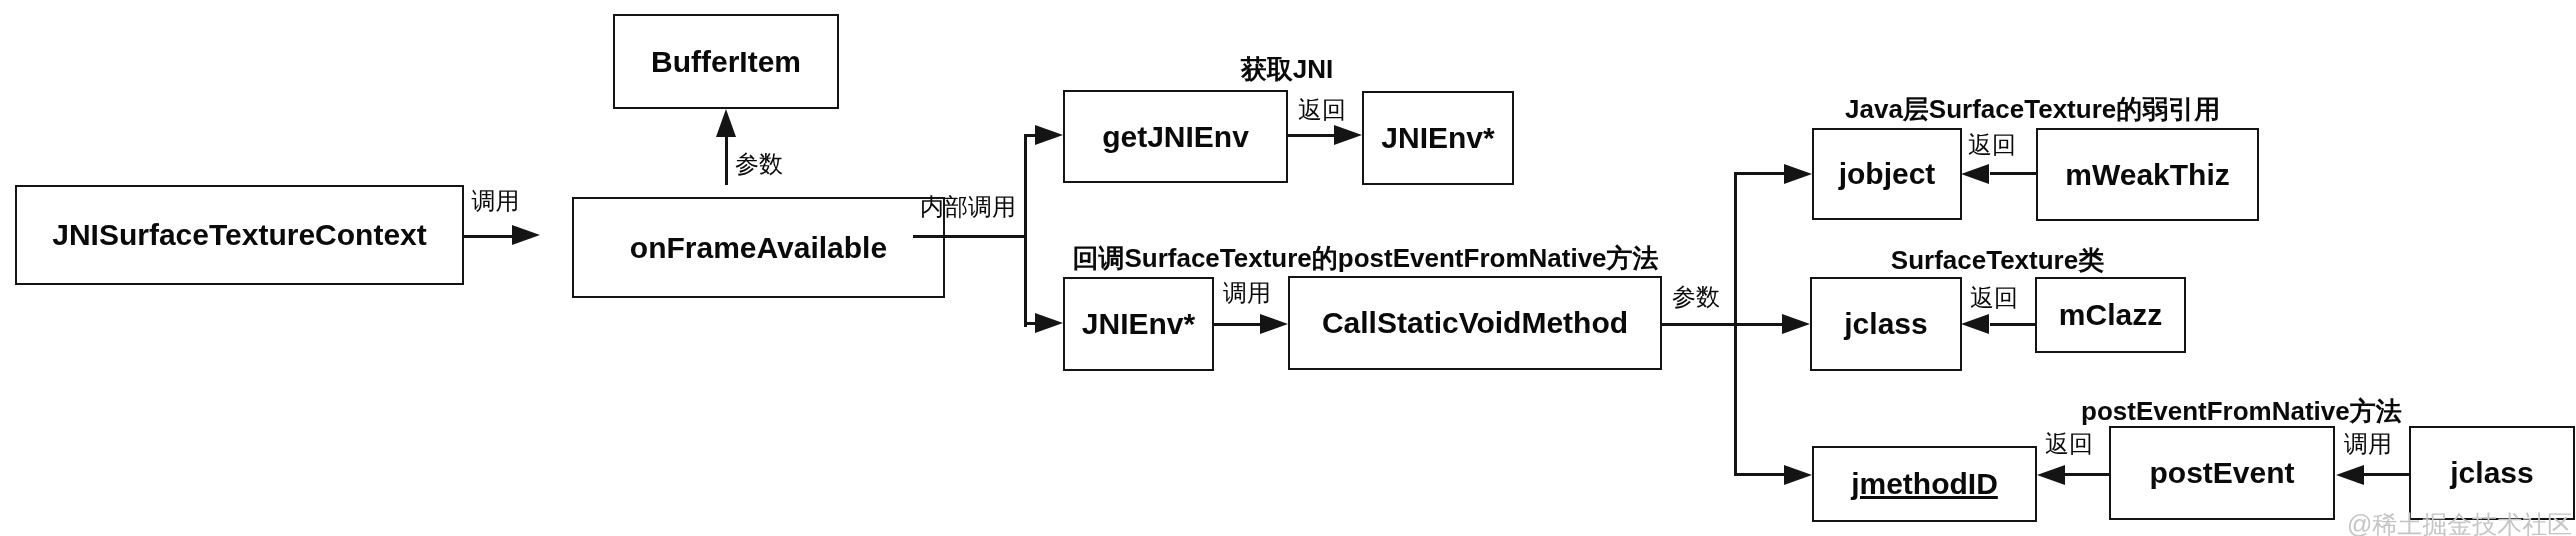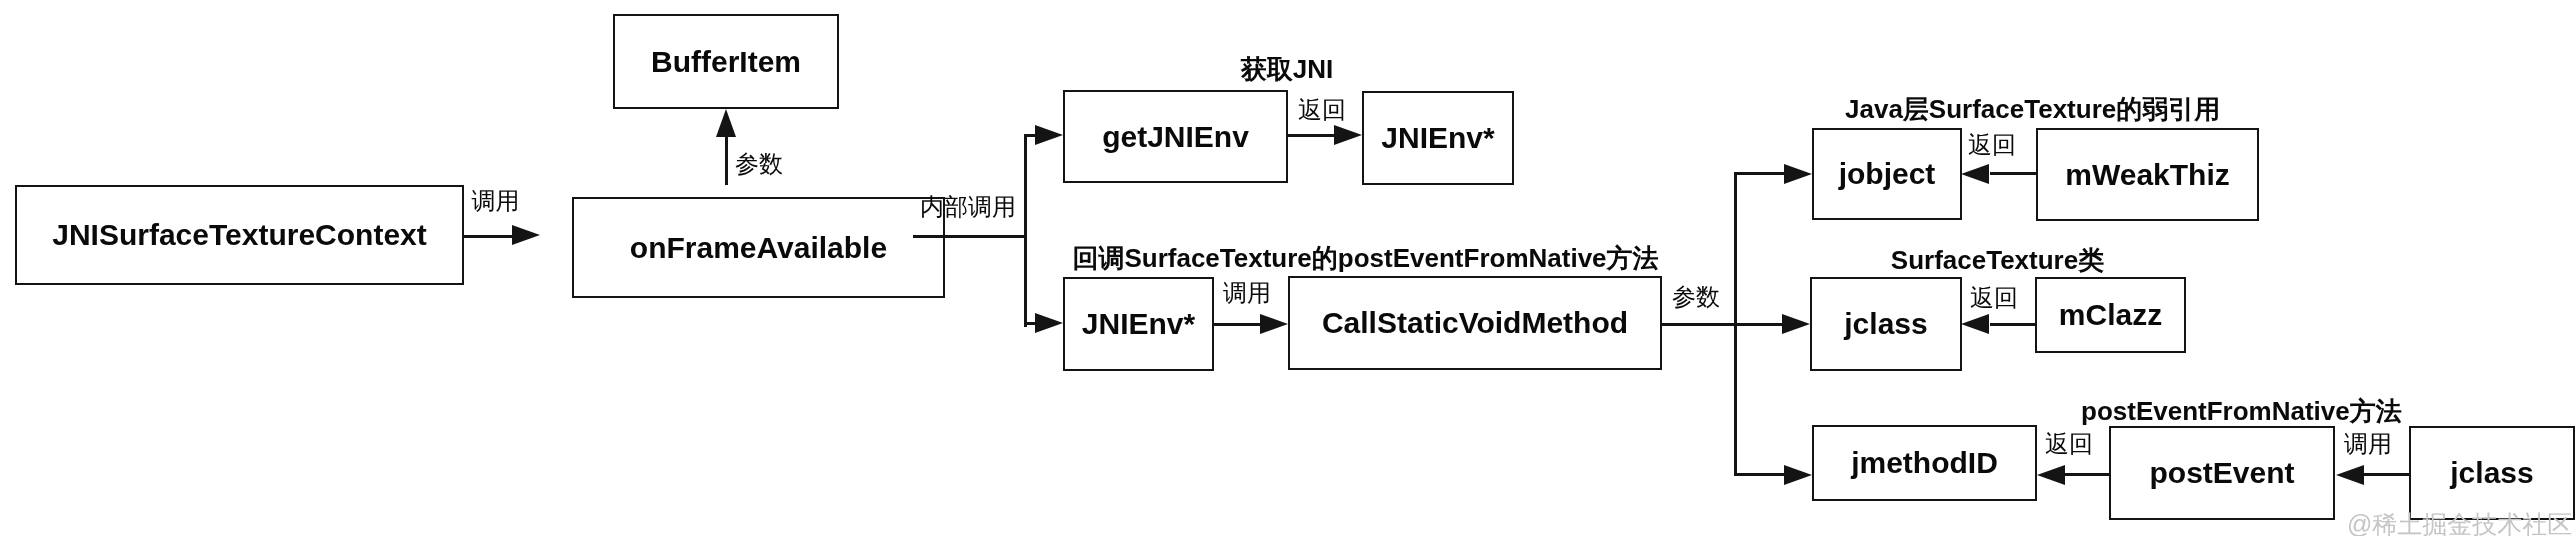--- a/index.html
+++ b/index.html
@@ -53,21 +53,21 @@
   <div class="node" style="left:572px;top:185px;width:373px;height:101px;margin-top:12px;">onFrameAvailable</div>
   <div class="node" style="left:613px;top:14px;width:226px;height:95px;">BufferItem</div>
   <div class="node" style="left:1063px;top:90px;width:225px;height:93px;">getJNIEnv</div>
   <div class="node" style="left:1362px;top:91px;width:152px;height:94px;">JNIEnv*</div>
   <div class="node" style="left:1063px;top:277px;width:151px;height:94px;">JNIEnv*</div>
   <div class="node" style="left:1288px;top:276px;width:374px;height:94px;">CallStaticVoidMethod</div>
   <div class="node" style="left:2036px;top:128px;width:223px;height:93px;">mWeakThiz</div>
   <div class="node" style="left:1812px;top:128px;width:150px;height:92px;">jobject</div>
   <div class="node" style="left:1810px;top:277px;width:152px;height:94px;">jclass</div>
   <div class="node" style="left:2035px;top:277px;width:151px;height:76px;">mClazz</div>
-  <div class="node" style="left:1812px;top:425px;width:225px;height:76px;">jmethodID</div>
+  <div class="node" style="left:1812px;top:446px;width:225px;height:76px;text-decoration:underline;">jmethodID</div>
   <div class="node" style="left:2109px;top:426px;width:226px;height:94px;">postEvent</div>
   <div class="node" style="left:2409px;top:426px;width:166px;height:94px;">jclass</div>
 
   <div class="line h" style="left:464px;top:235px;width:49px;"></div>
   <div class="ah r" style="left:512px;top:225px;"></div>
 
   <div class="line v" style="left:725px;top:137px;height:48px;"></div>
   <div class="ah u" style="left:716px;top:109px;"></div>
 
   <div class="line h" style="left:913px;top:235px;width:113px;"></div>

